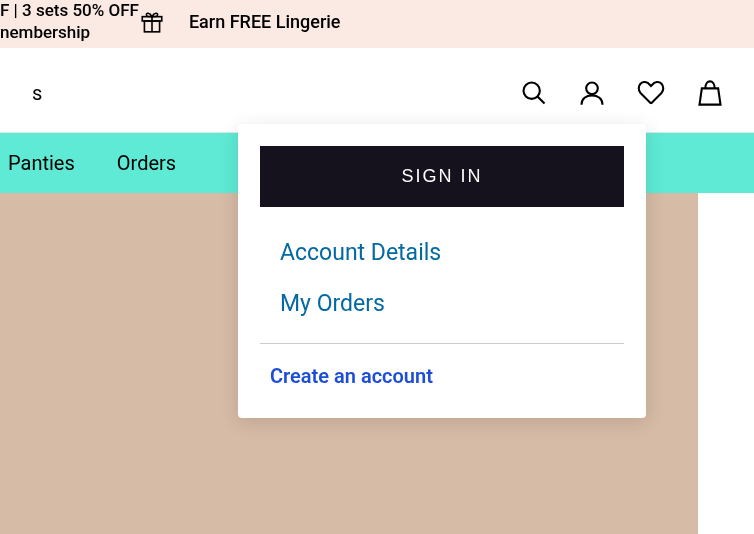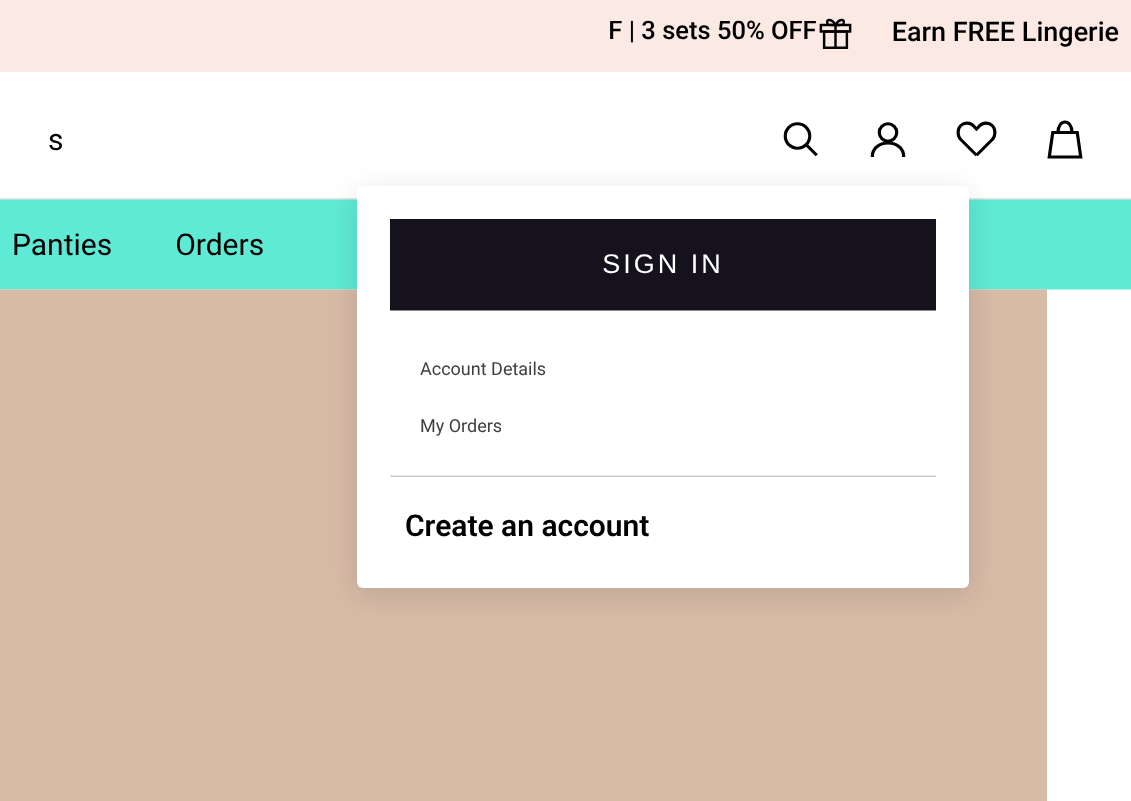--- a/index.html
+++ b/index.html
@@ -10,21 +10,21 @@
     body {
       font-family: -apple-system, BlinkMacSystemFont, 'Segoe UI', Roboto, sans-serif;
       width: 754px;
       height: 534px;
       overflow: hidden;
       background: #fff;
     }
     .promo-banner {
       background: #faeae3;
       display: flex;
-      justify-content: flex-end;
+      justify-content: flex-start;
       align-items: center;
       padding: 4px 8px 10px 0;
       height: 48px;
     }
     .promo-left {
       font-size: 17px;
       font-weight: 500;
       color: #000;
       line-height: 1.3;
     }
@@ -87,53 +87,54 @@
       color: #fff;
       border: none;
       padding: 20px;
       font-size: 18px;
       letter-spacing: 2px;
       cursor: pointer;
       font-weight: 500;
     }
     .dropdown-item {
       padding: 16px 20px 8px 20px;
-      font-size: 12px;
-      color: #404040;
+      font-size: 23px;
+      color: #0369a1;
       cursor: pointer;
     }
     .dropdown-item:first-of-type {
       margin-top: 16px;
     }
     .dropdown-divider {
       border: none;
       border-top: 1px solid #ccc;
       margin: 18px 0 12px 0;
     }
     .create-account {
       padding: 8px 10px;
       font-size: 20px;
       font-weight: 600;
-      color: #000000;
+      color: #1d4ed8;
       cursor: pointer;
     }
     .partial-s {
       font-size: 20px;
       color: #000;
     }
     svg {
       display: block;
     }
   </style>
 </head>
 <body>
 
 <div class="promo-banner">
   <div class="promo-left">
     <span>F | 3 sets 50% OFF</span><br>
+    <span>nembership</span>
   </div>
   <div class="promo-right">
     <svg width="26" height="26" viewBox="0 0 24 24" fill="none" stroke="#000" stroke-width="1.5">
       <rect x="3" y="8" width="18" height="4"></rect>
       <rect x="5" y="12" width="14" height="10"></rect>
       <line x1="12" y1="8" x2="12" y2="22"></line>
       <path d="M12 8 C10 4, 6 4, 7 7 C7 8, 9 8, 12 8"></path>
       <path d="M12 8 C14 4, 18 4, 17 7 C17 8, 15 8, 12 8"></path>
     </svg>
     <span>Earn FREE Lingerie</span>

